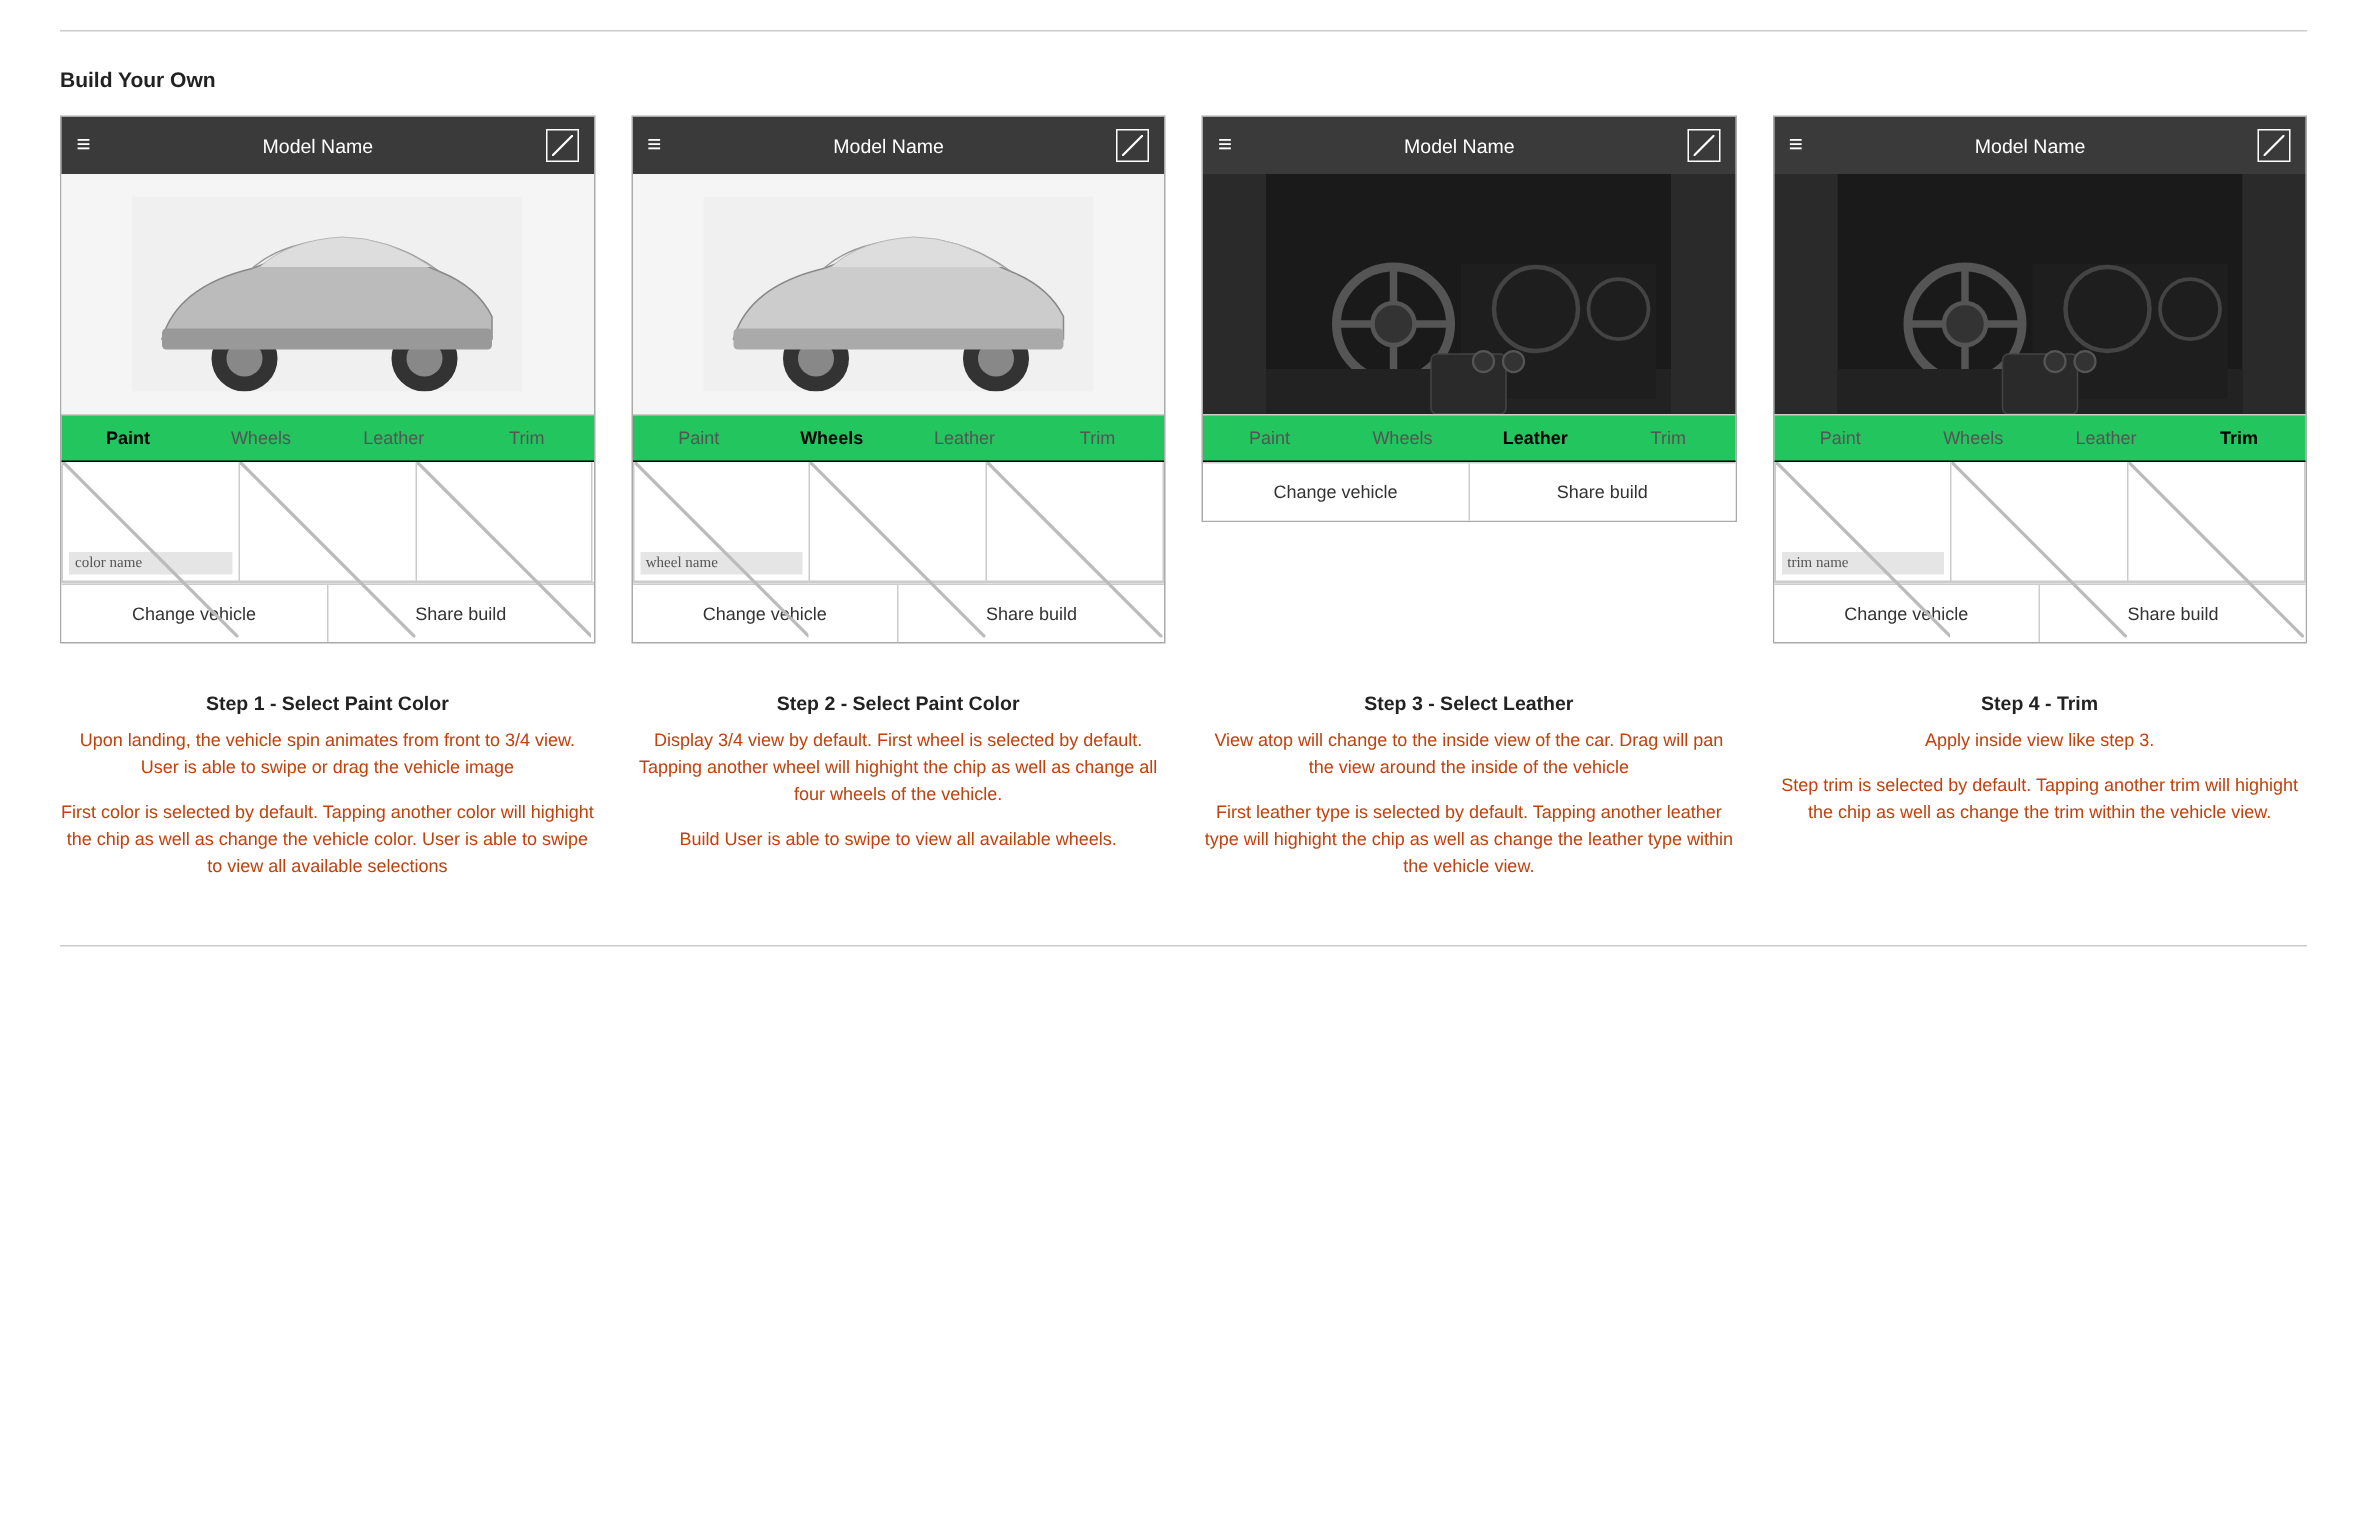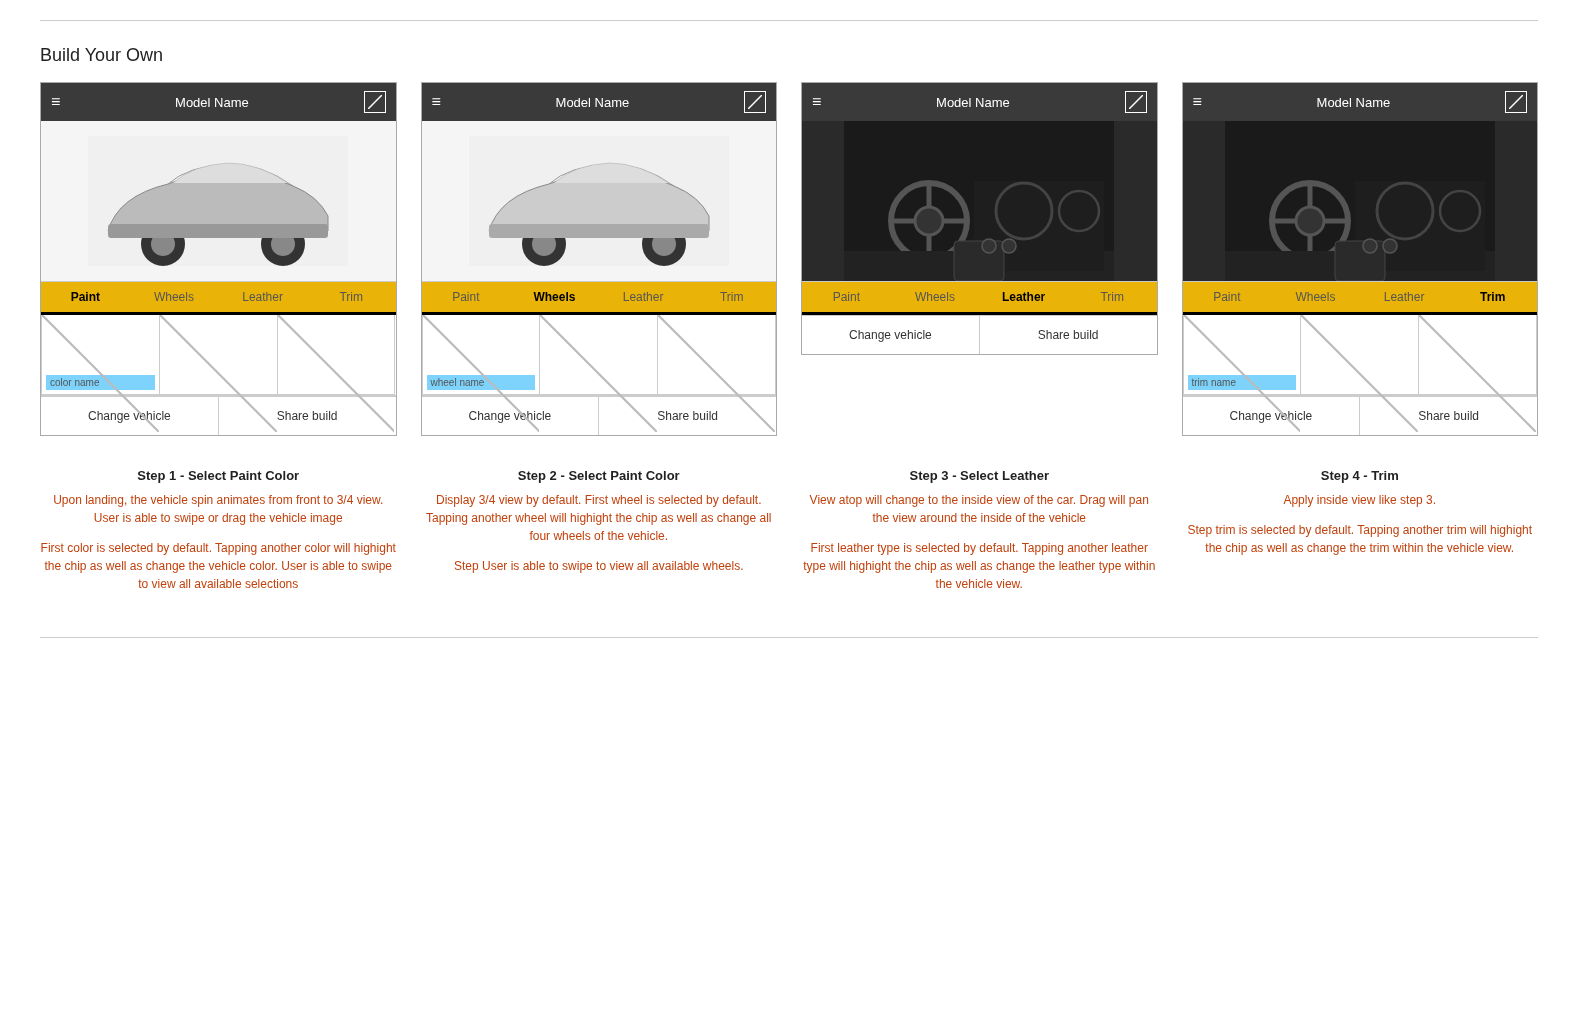--- a/index.html
+++ b/index.html
@@ -18,22 +18,22 @@
       border: none;
       border-top: 1px solid #ccc;
       margin-bottom: 24px;
     }
     hr.bottom-rule {
       border: none;
       border-top: 1px solid #ccc;
       margin-top: 32px;
     }
     .section-title {
-      font-weight: normal;
-      font-size: 18px;
+      font-weight: bold;
+      font-size: 14px;
       margin-bottom: 16px;
     }
     .screens-row {
       display: flex;
       gap: 24px;
       margin-bottom: 32px;
     }
     .screen-col {
       flex: 1;
       display: flex;
@@ -90,22 +90,22 @@
       display: flex;
       align-items: center;
       justify-content: center;
       position: relative;
       overflow: hidden;
     }
     
     .phone-tabs {
       display: flex;
       border-top: 1px solid #ccc;
-      border-bottom: 3px solid #000000;
-      background: #eab308;
+      border-bottom: 1px solid #000000;
+      background: #22c55e;
     }
     .phone-tab {
       flex: 1;
       text-align: center;
       padding: 8px 4px;
       font-size: 12px;
       color: #555;
       cursor: pointer;
     }
     .phone-tab.active {
@@ -128,23 +128,24 @@
       flex-direction: column;
       justify-content: flex-end;
       padding: 4px;
     }
     .chip:not(:last-child) {
       border-right: none;
     }
     .chip-label {
       font-size: 10px;
       color: #555;
-      background: #7dd3fc;
+      background: #e5e5e5;
       padding: 2px 4px;
       display: inline-block;
+      font-family: Liberation Serif, serif;
     }
     
     .chip-slash {
       position: absolute;
       top: 0; left: 0; right: 0; bottom: 0;
     }
     
     .phone-bottom-bar {
       display: flex;
       border-top: 1px solid #ccc;
@@ -416,21 +417,21 @@
 
   <div class="descriptions-row">
     <div class="desc-col">
       <div class="desc-step-title">Step 1 - Select Paint Color</div>
       <div class="desc-text">Upon landing, the vehicle spin animates from front to 3/4 view. User is able to swipe or drag the vehicle image</div>
       <div class="desc-text">First color is selected by default. Tapping another color will highight the chip as well as change the vehicle color. User is able to swipe to view all available selections</div>
     </div>
     <div class="desc-col">
       <div class="desc-step-title">Step 2 - Select Paint Color</div>
       <div class="desc-text">Display 3/4 view by default. First wheel is selected by default. Tapping another wheel will highight the chip as well as change all four wheels of the vehicle.</div>
-      <div class="desc-text">Step User is able to swipe to view all available wheels.</div>
+      <div class="desc-text">Build User is able to swipe to view all available wheels.</div>
     </div>
     <div class="desc-col">
       <div class="desc-step-title">Step 3 - Select Leather</div>
       <div class="desc-text">View atop will change to the inside view of the car. Drag will pan the view around the inside of the vehicle</div>
       <div class="desc-text">First leather type is selected by default. Tapping another leather type will highight the chip as well as change the leather type within the vehicle view.</div>
     </div>
     <div class="desc-col">
       <div class="desc-step-title">Step 4 - Trim</div>
       <div class="desc-text">Apply inside view like step 3.</div>
       <div class="desc-text">Step trim is selected by default. Tapping another trim will highight the chip as well as change the trim within the vehicle view.</div>

